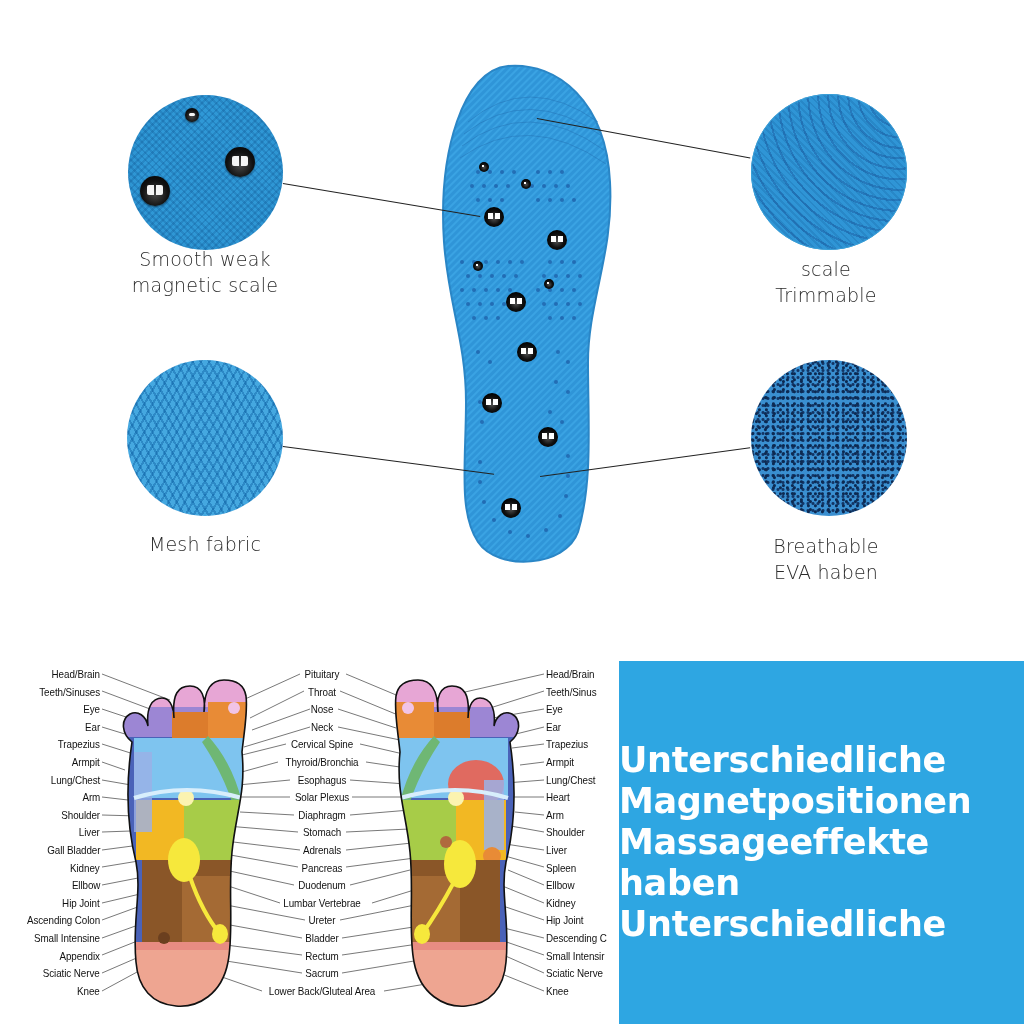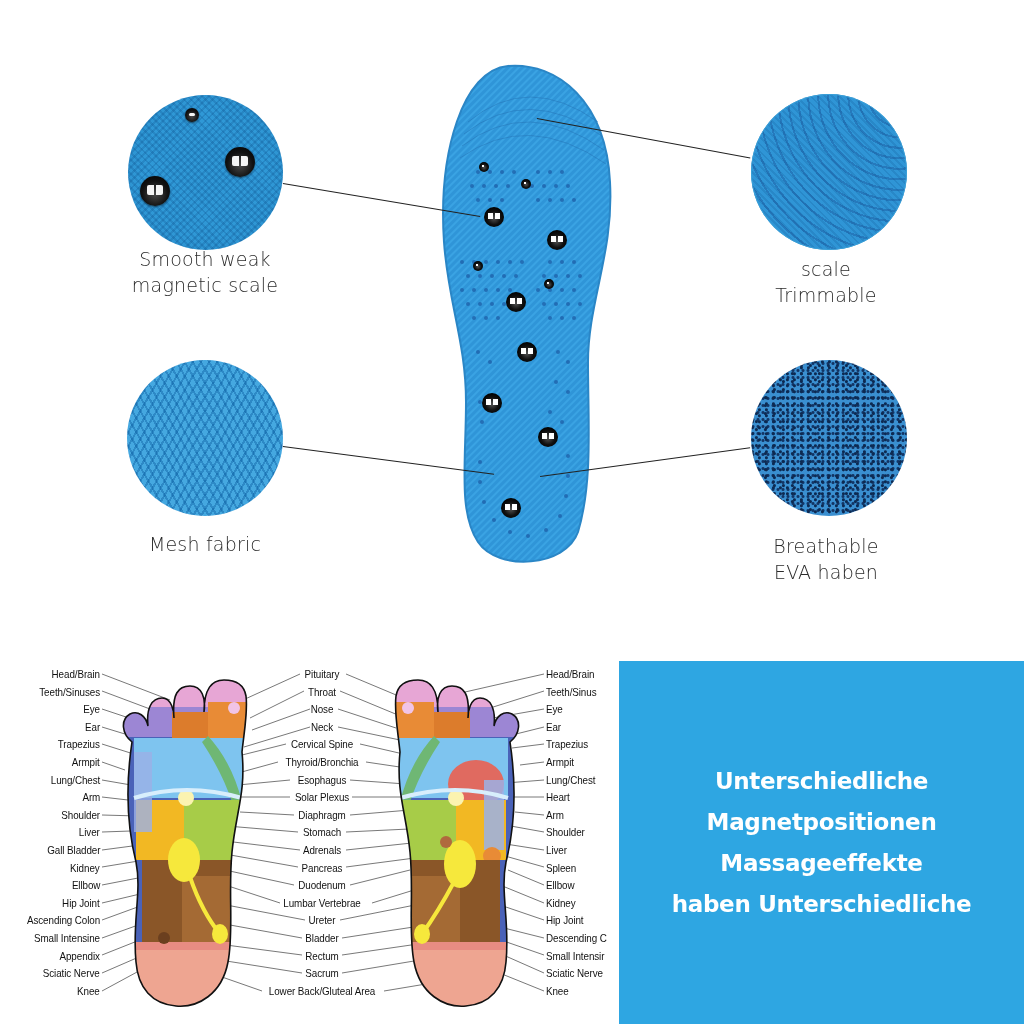--- a/index.html
+++ b/index.html
@@ -79,21 +79,21 @@
   .refl-center .refl-label { left: 50%; transform: translateX(-50%) scaleX(0.88); }
   .refl-col { position: absolute; }
 
   .info-box {
     position: absolute; left: 619px; top: 661px; width: 405px; height: 363px;
     background: #2ea6e2;
     display: flex; align-items: center; justify-content: center;
   }
   .info-text {
     color: #ffffff; font-family: "DejaVu Sans", sans-serif; font-weight: bold;
-    font-size: 23px; line-height: 41px; text-align: center; letter-spacing: -0.3px;
+    font-size: 35px; line-height: 41px; letter-spacing: -0.3px;
   }
   .info-text span { display: block; }
 </style>
 </head>
 <body>
 
 <section>
 
   <svg class="insole" viewBox="0 0 180 510">
     <defs>

